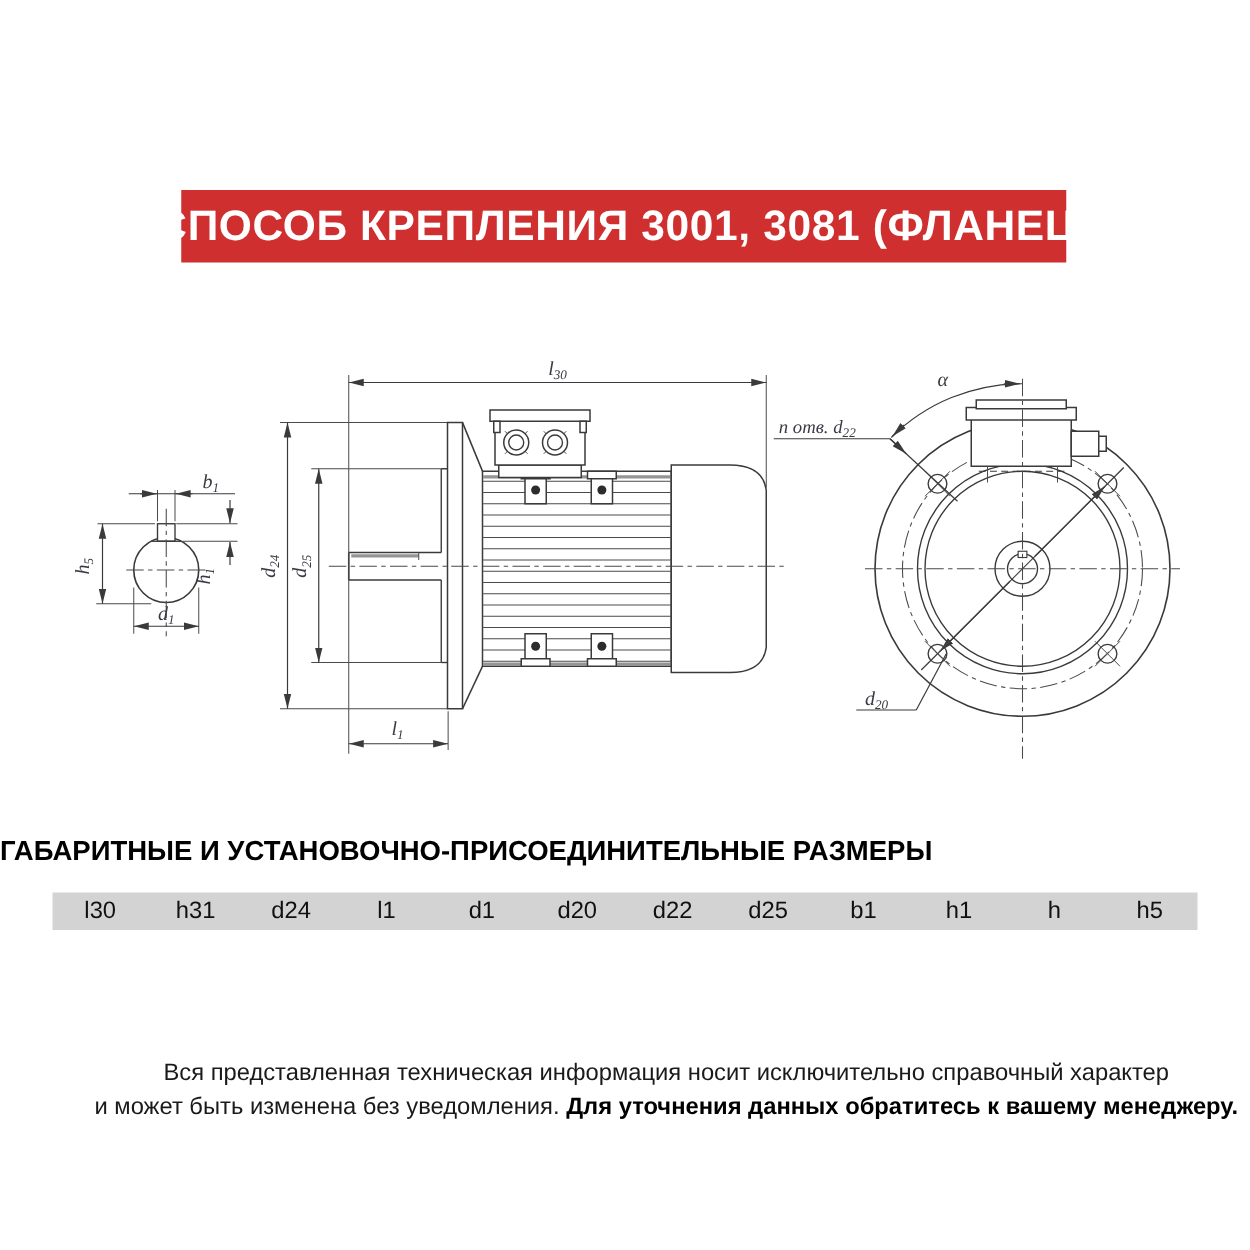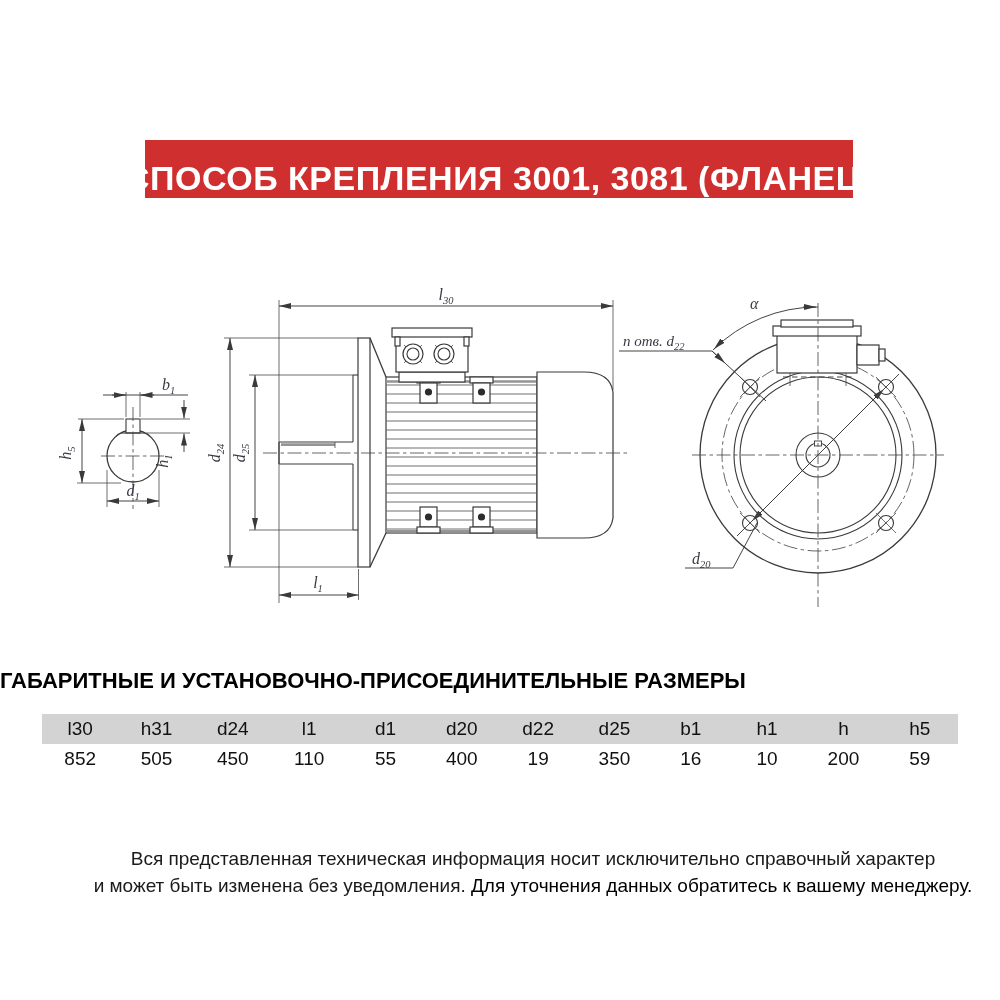--- a/index.html
+++ b/index.html
@@ -1,20 +1,20 @@
 <!DOCTYPE html>
 <html><head>
 <meta charset="utf-8">
 <style>
   html,body{margin:0;padding:0;background:#fff;}
   #page{position:relative;width:1000px;height:1000px;background:#fff;overflow:hidden;
         font-family:"Liberation Sans",sans-serif;color:#111;}
   
-  #banner{position:absolute;left:145px;top:140px;width:708px;height:58px;
-          background:#d02f2f;display:flex;align-items:flex-end;justify-content:center;}
+  #banner{position:absolute;left:145px;top:152px;width:708px;height:58px;
+          background:#d02f2f;display:flex;align-items:center;justify-content:center;}
   #banner span{color:#fff;font-weight:bold;font-size:34px;letter-spacing:.5px;white-space:nowrap;}
   
   #draw{position:absolute;left:0;top:260px;width:1000px;height:385px;}
   .ol{stroke:#3a3a3a;stroke-width:1.3;fill:none;}
   .ol2{stroke:#3a3a3a;stroke-width:1.1;fill:none;}
   .thin{stroke:#4a4a4a;stroke-width:0.8;fill:none;}
   .dim{stroke:#3a3a3a;stroke-width:0.95;fill:none;}
   .cl{stroke:#4a4a4a;stroke-width:0.85;fill:none;stroke-dasharray:14 3.5 3.5 3.5;}
   .dash{stroke:#3a3a3a;stroke-width:0.95;fill:none;stroke-dasharray:5.5 3.5;}
   .wf{fill:#ffffff;stroke:#3a3a3a;stroke-width:1.2;}
@@ -27,21 +27,21 @@
   #sect-title{position:absolute;left:0;top:668px;width:1000px;
               font-weight:bold;font-size:22px;color:#000;letter-spacing:0;}
   
   #dim-table{position:absolute;left:42px;top:714px;width:916px;font-size:19px;}
   .trow{display:flex;width:100%;}
   .trow>div{flex:1;text-align:center;line-height:30px;height:30px;}
   .thead{background:#d3d3d3;}
   
   #footer{position:absolute;left:0;top:846px;width:1000px;text-align:center;
           font-size:19px;line-height:26.5px;color:#1a1a1a;padding-left:33px;}
-  #footer b{font-weight:normal;color:#000;}
+  #footer b{font-weight:bold;color:#000;}
 </style>
 </head>
 <body>
 
 <div id="page">
 
   <div id="banner">
     <span>СПОСОБ КРЕПЛЕНИЯ 3001, 3081 (ФЛАНЕЦ)</span>
   </div>
 
@@ -243,34 +243,20 @@
       <div>l1</div>
       <div>d1</div>
       <div>d20</div>
       <div>d22</div>
       <div>d25</div>
       <div>b1</div>
       <div>h1</div>
       <div>h</div>
       <div>h5</div>
     </div>
-    <div class="trow">
-      <div>852</div>
-      <div>505</div>
-      <div>450</div>
-      <div>110</div>
-      <div>55</div>
-      <div>400</div>
-      <div>19</div>
-      <div>350</div>
-      <div>16</div>
-      <div>10</div>
-      <div>200</div>
-      <div>59</div>
-    </div>
   </div>
 
   <div id="footer">
     <div>Вся представленная техническая информация носит исключительно справочный характер</div>
     <div><span>и может быть изменена без уведомления. </span><b>Для уточнения данных обратитесь к вашему менеджеру.</b></div>
   </div>
 
 </div>
 
 </body></html>

